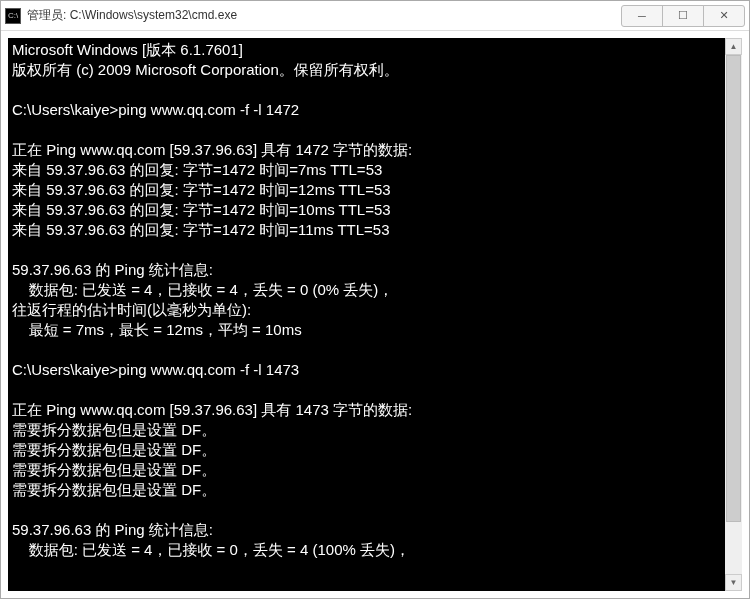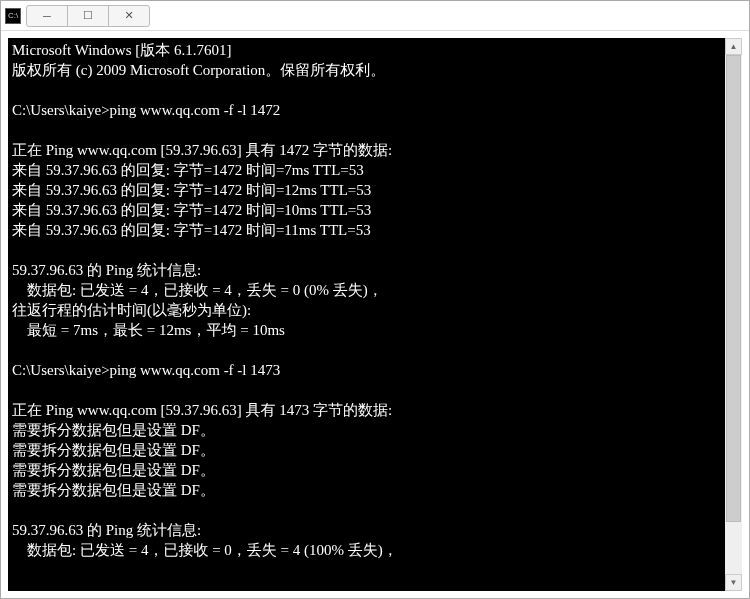--- a/index.html
+++ b/index.html
@@ -69,21 +69,21 @@
       border-bottom-right-radius: 3px;
     }
     .terminal-wrapper {
       flex: 1;
       background: #000;
       margin: 7px;
       position: relative;
       overflow: hidden;
     }
     .terminal {
-      font-family: Liberation Serif, serif;
+      font-family: Liberation Sans, sans-serif;
       font-size: 15px;
       line-height: 20px;
       color: #fff;
       white-space: pre;
       padding: 2px 4px;
       height: 100%;
       overflow: hidden;
     }
     .scrollbar {
       position: absolute;
@@ -120,20 +120,21 @@
       background: #cdcdcd;
       border: 1px solid #bbb;
     }
   </style>
 </head>
 <body>
 
 <div class="window">
   <div class="titlebar">
     <span class="titlebar-icon">C:\</span>
+    <span class="titlebar-title">管理员: C:\Windows\system32\cmd.exe</span>
     <div class="win-controls">
       <div class="win-btn">─</div>
       <div class="win-btn">☐</div>
       <div class="win-btn">✕</div>
     </div>
   </div>
   <div class="terminal-wrapper">
     <div class="terminal" id="terminal-output">Microsoft Windows [版本 6.1.7601]
 版权所有 (c) 2009 Microsoft Corporation。保留所有权利。
 

